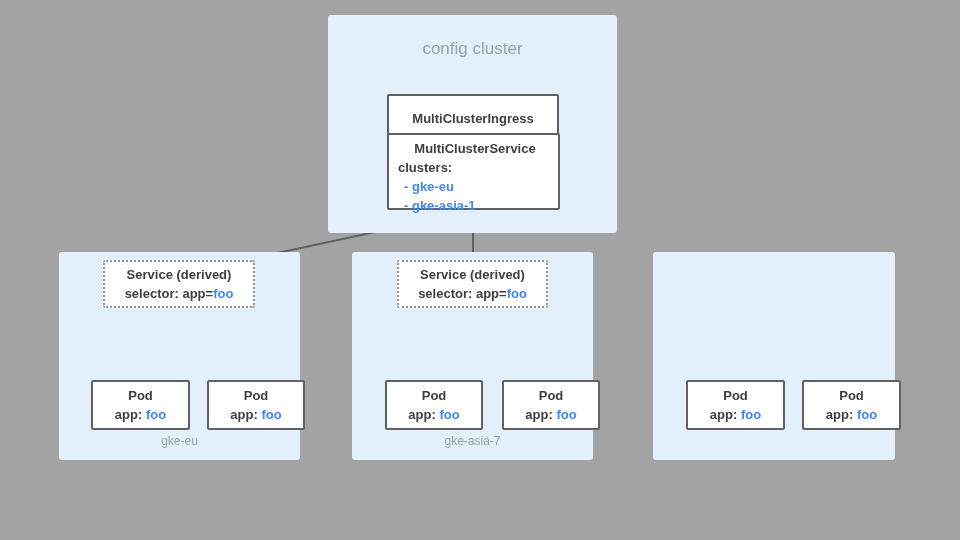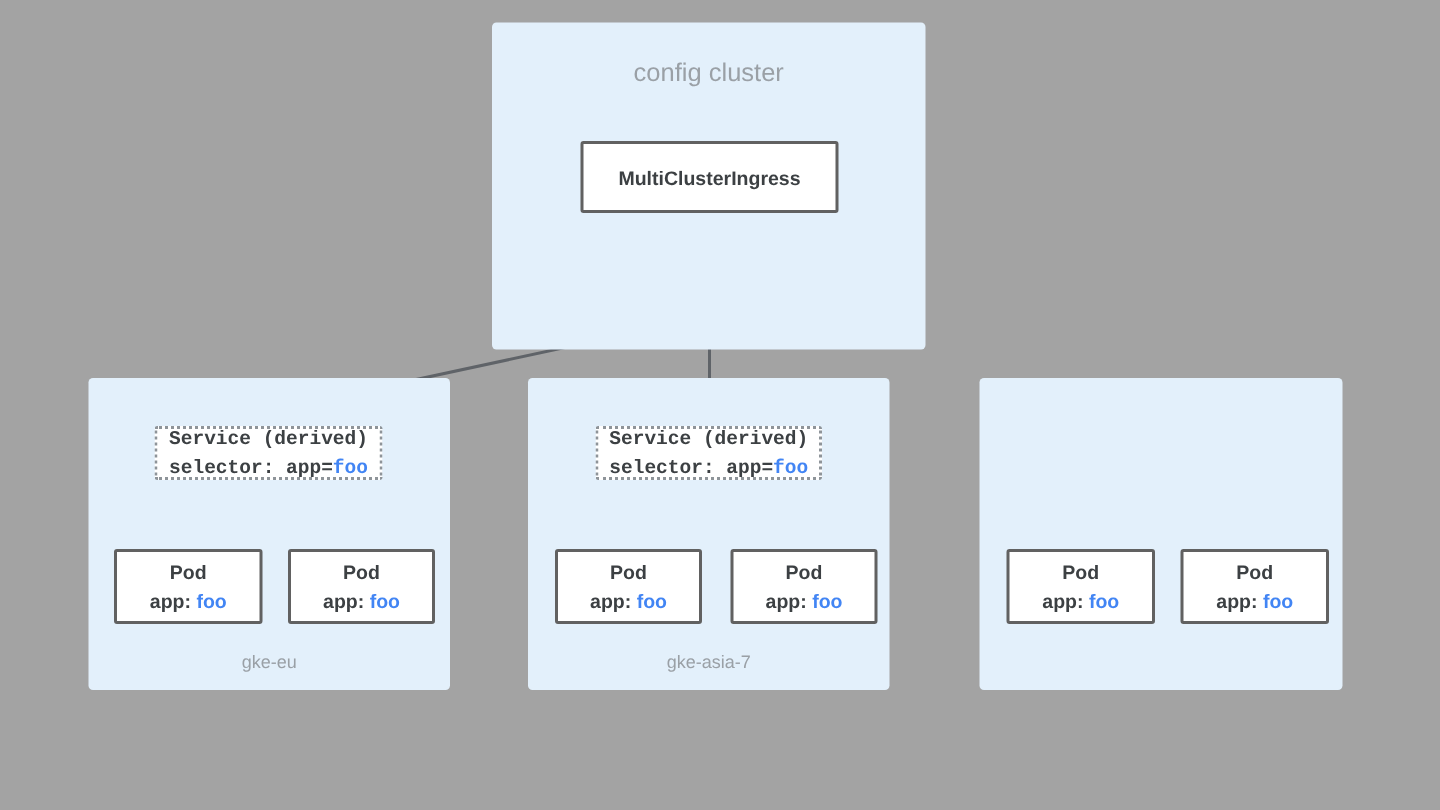--- a/index.html
+++ b/index.html
@@ -37,25 +37,25 @@
   .box.centered{display:flex;flex-direction:column;justify-content:center;text-align:center;}
   .box.dotted{border:2px dotted var(--dotted-border);}
   .blue{color:var(--text-blue);}
 
   .box-mci{left:59px;top:43px;width:172px;height:48px;margin-top:36px;}
   .box-mcs{left:59px;top:118px;width:173px;height:77px;padding:4px 6px 0 9px;}
   .mcs-title{text-align:center;}
   .mcs-line{text-align:left;}
   .mcs-item{padding-left:6px;}
 
-  .box-svc{top:32px;height:36px;font-family:Liberation Mono, monospace;}
+  .box-svc{top:8px;height:48px;}
   .svc-eu{left:44px;width:152px;}
   .svc-asia1{left:45px;width:151px;}
 
-  .box-pod{top:114px;height:50px;}
+  .box-pod{top:128px;height:50px;margin-left:15px;}
   .pod-eu-1{left:17px;width:99px;}
   .pod-eu-2{left:133px;width:98px;}
   .pod-asia1-1{left:18px;width:98px;}
   .pod-asia1-2{left:135px;width:98px;}
   .pod-asia2-1{left:18px;width:99px;}
   .pod-asia2-2{left:134px;width:99px;}
 </style>
 </head>
 <body>
 
@@ -79,20 +79,26 @@
     <line class="arrow-light dashed" x1="475" y1="328" x2="520" y2="359" marker-end="url(#mLight)"></line>
   </svg>
 
   <div class="cluster cluster-config">
     <div class="cluster-title title-top">config cluster</div>
 
     <div class="box centered box-mci">
       <div>MultiClusterIngress</div>
     </div>
 
+    <div class="box box-mcs">
+      <div class="mcs-title">MultiClusterService</div>
+      <div class="mcs-line">clusters:</div>
+      <div class="mcs-line mcs-item blue">- gke-eu</div>
+      <div class="mcs-line mcs-item blue">- gke-asia-1</div>
+    </div>
   </div>
 
   <div class="cluster cluster-eu">
     <div class="box centered dotted box-svc svc-eu">
       <div>Service (derived)</div>
       <div><span>selector: app=</span><span class="blue">foo</span></div>
     </div>
     <div class="box centered box-pod pod-eu-1">
       <div>Pod</div>
       <div><span>app: </span><span class="blue">foo</span></div>

